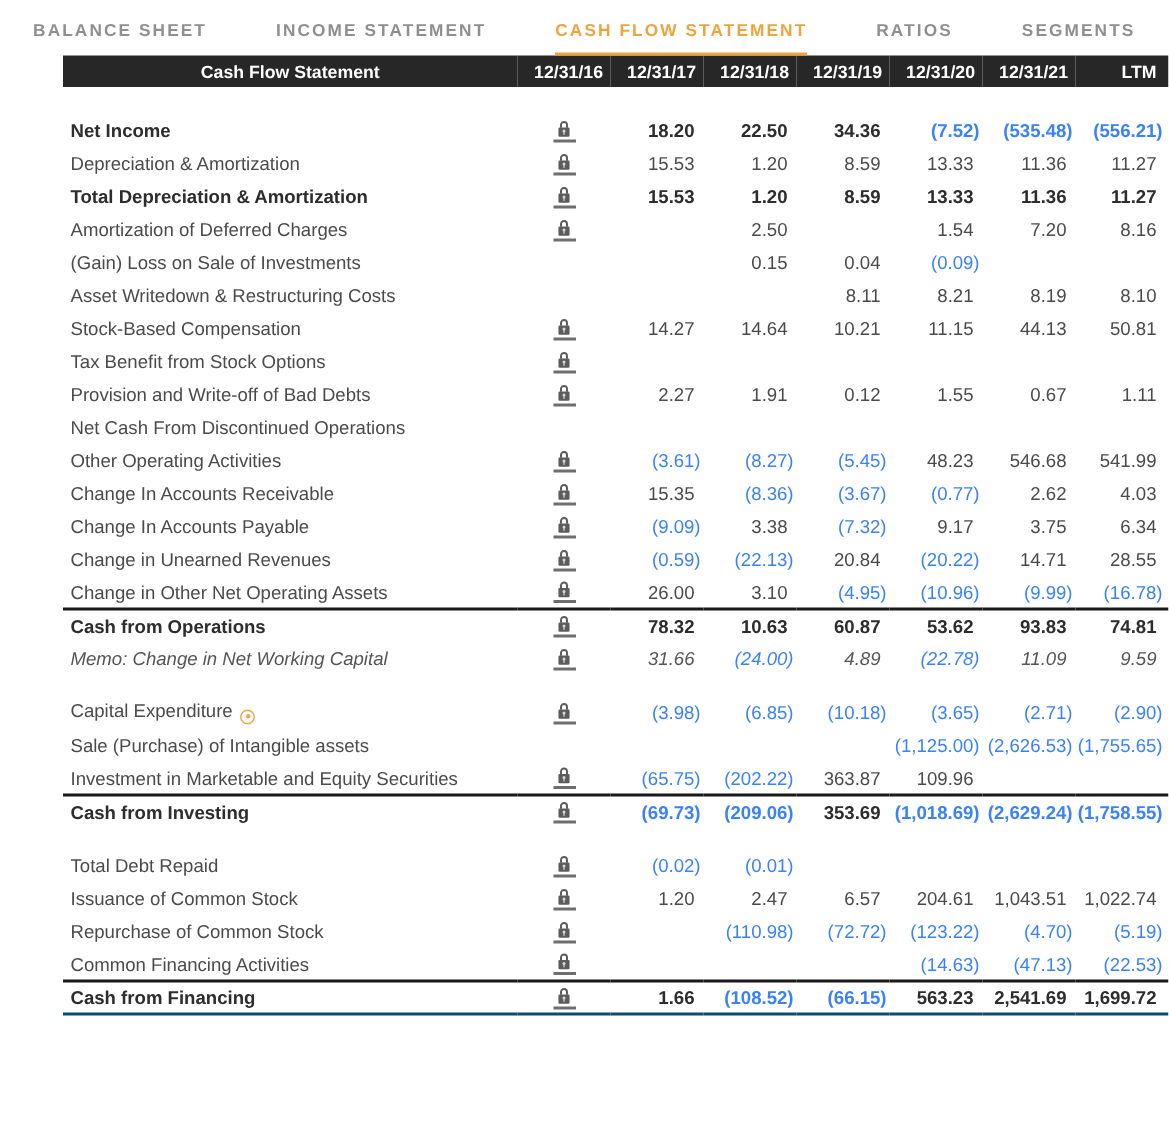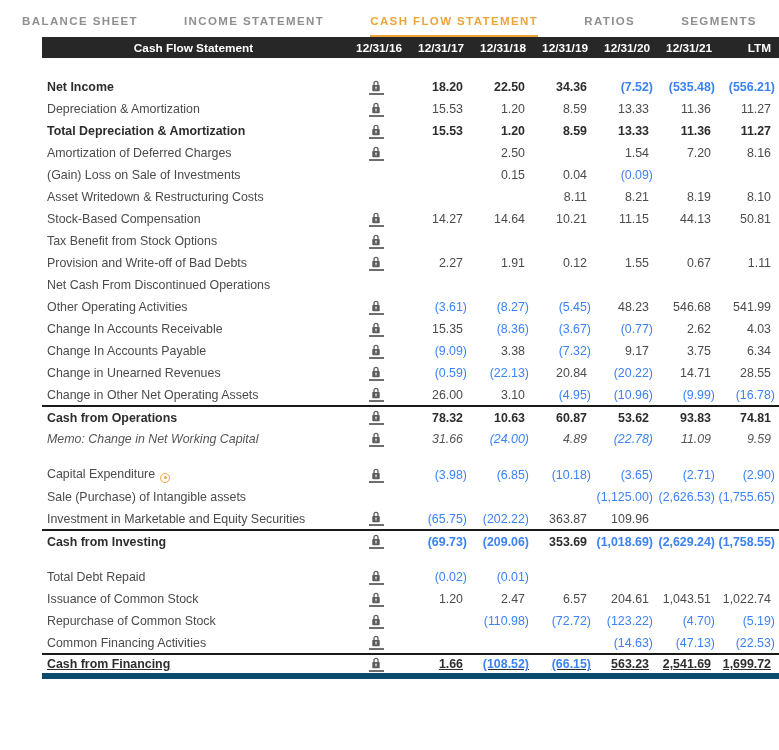--- a/index.html
+++ b/index.html
@@ -34,21 +34,21 @@
   th.colh  { text-align: right; }
   th.last  { padding-right: 8px; }
   tbody td { height: 22px; font-size: 12.4px; color: #4b4b4b; padding: 0; }
   td.label { text-align: left; padding-left: 5px; white-space: nowrap; overflow: visible; }
   td.lockcol { text-align: center; }
   td.val { text-align: right; padding-right: 6px; white-space: nowrap; }
   td.val.last { padding-right: 8px; }
   tr.bold td { font-weight: 700; color: #2d2d2d; }
   tr.italic td { font-style: italic; color: #565656; }
   tr.bt td { border-top: 2px solid #191919; }
-  tr.bb td { border-bottom: 6px solid #0c4a6e; text-decoration: underline; }
+  tr.bb td { border-bottom: 2px solid #0c4a6e; }
   tr.gap td { height: 18px; }
   tr.spacer td { height: 14px; }
   .neg { color: #3b82f6; margin-right: -4px; }
   
   .lock {
     display: inline-block; width: 15px; text-align: center;
     border-bottom: 2px solid #6e6e6e; padding-bottom: 1px; line-height: 0;
     cursor: pointer;
   }
   

